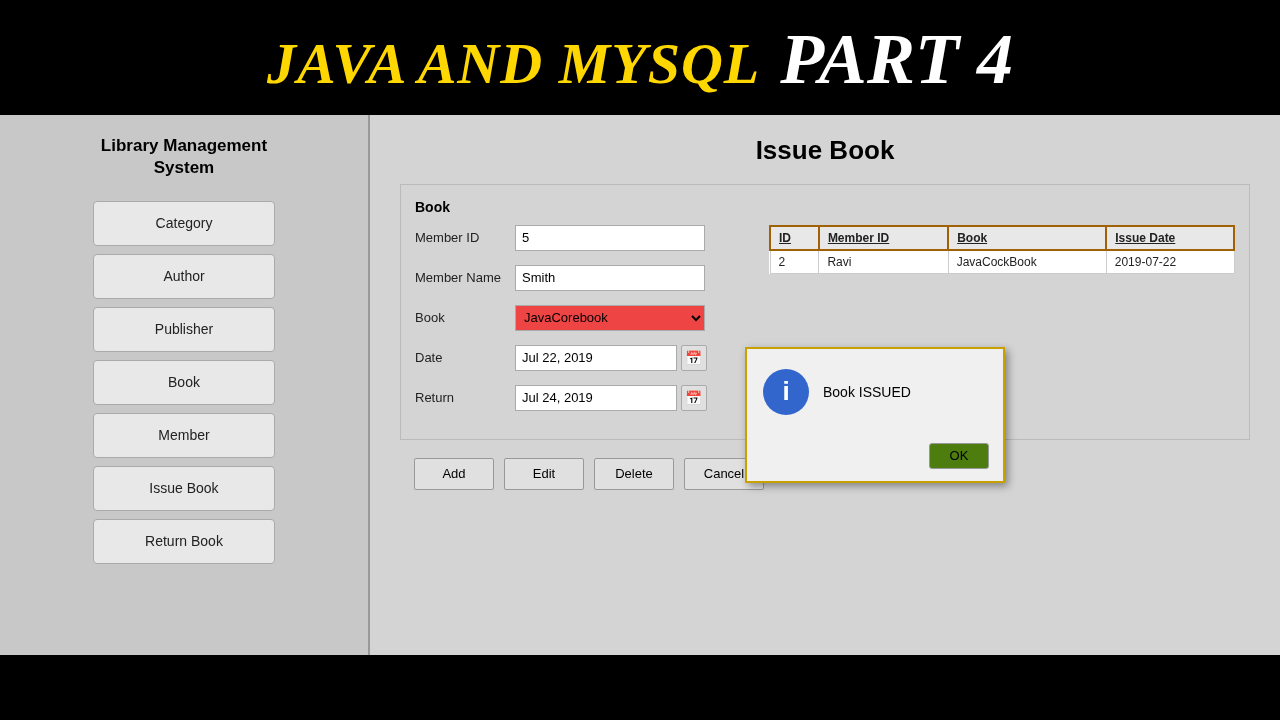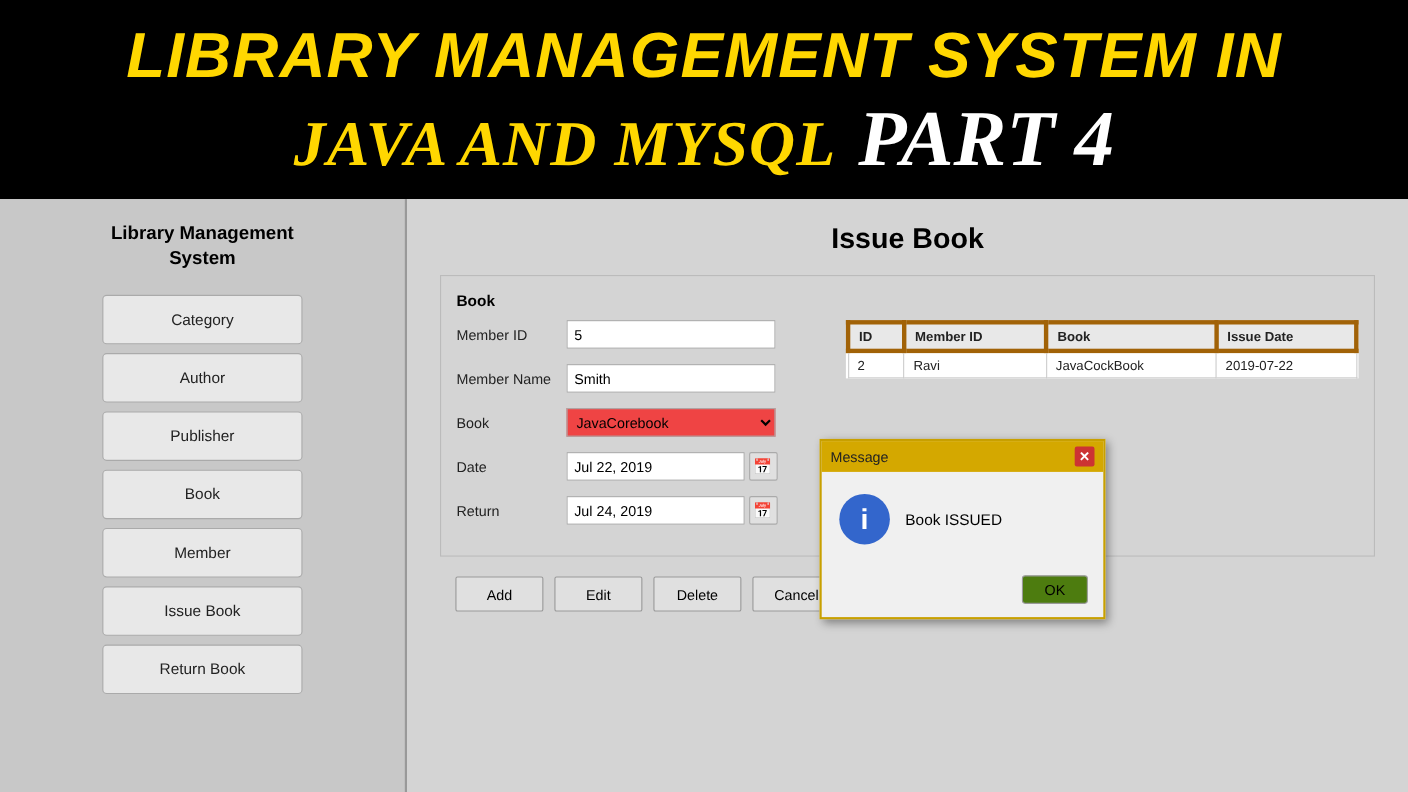--- a/index.html
+++ b/index.html
@@ -172,25 +172,26 @@
       min-width: 0;
     }
     .data-table {
       width: 100%;
       border-collapse: collapse;
       font-size: 12px;
       background: #fff;
     }
     .data-table th {
       background: #e8e8e8;
-      border: 4px solid #a16207;
+      border: 2px solid #a16207;
       padding: 4px 8px;
       text-align: left;
       font-weight: bold;
       color: #222;
+      text-decoration: underline;
     }
     .data-table td {
       border: 1px solid #ccc;
       padding: 4px 8px;
       color: #222;
       background: #fff;
     }
 
     
     .action-row {
@@ -291,21 +292,20 @@
       border: 1px solid #999;
       border-radius: 3px;
       font-size: 13px;
       cursor: pointer;
     }
   </style>
 </head>
 <body>
 
 <div class="top-banner">
-  <div class="line1">LIBRARY MANAGEMENT SYSTEM IN</div>
   <div style="display:flex;align-items:baseline;justify-content:center;gap:10px;font-family:Liberation Serif, serif;">
     <span class="line2">JAVA AND MYSQL</span>
     <span class="part">PART 4</span>
   </div>
 </div>
 
 <div class="app-area">
 
   <div class="sidebar">
     <div class="sidebar-title">Library Management<br>System</div>
@@ -381,24 +381,20 @@
 
     <div class="action-row">
       <button class="action-btn">Add</button>
       <button class="action-btn">Edit</button>
       <button class="action-btn">Delete</button>
       <button class="action-btn">Cancel</button>
     </div>
 
     <div class="modal-overlay">
       <div class="modal-box">
-        <div class="modal-header">
-          <span class="modal-title">Message</span>
-          <button class="modal-close">✕</button>
-        </div>
         <div class="modal-body">
           <div class="info-icon">i</div>
           <span class="modal-message">Book ISSUED</span>
         </div>
         <div class="modal-footer">
           <button class="ok-btn">OK</button>
         </div>
       </div>
     </div>
 

